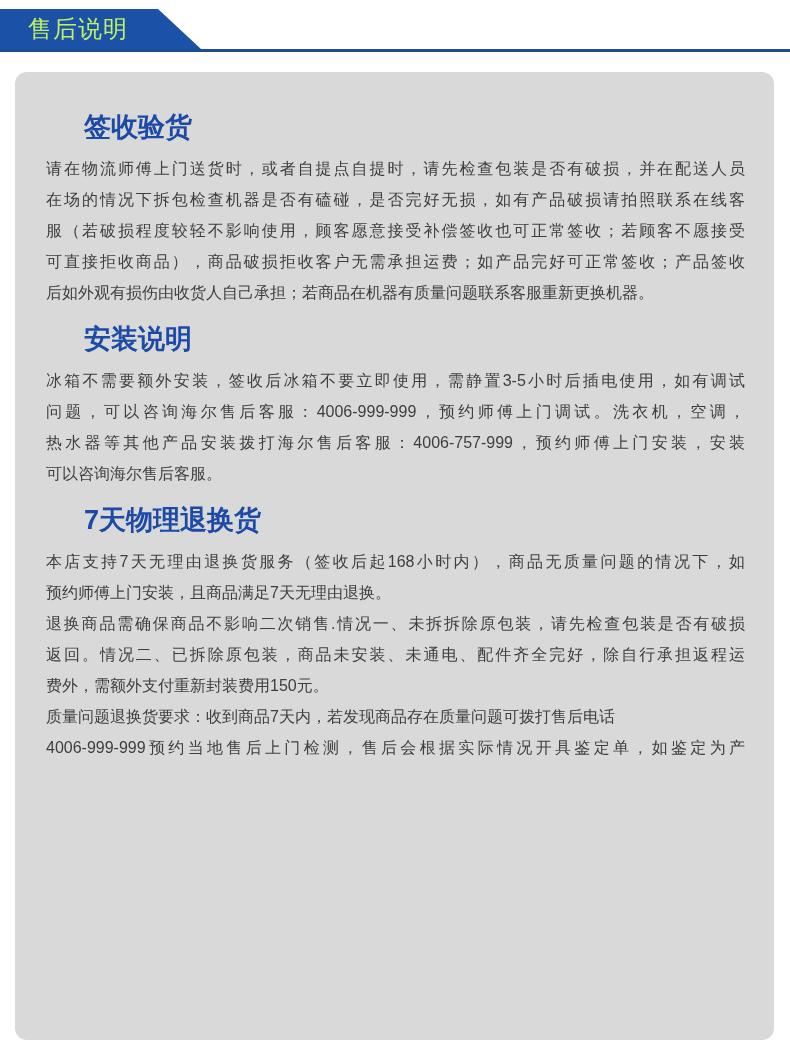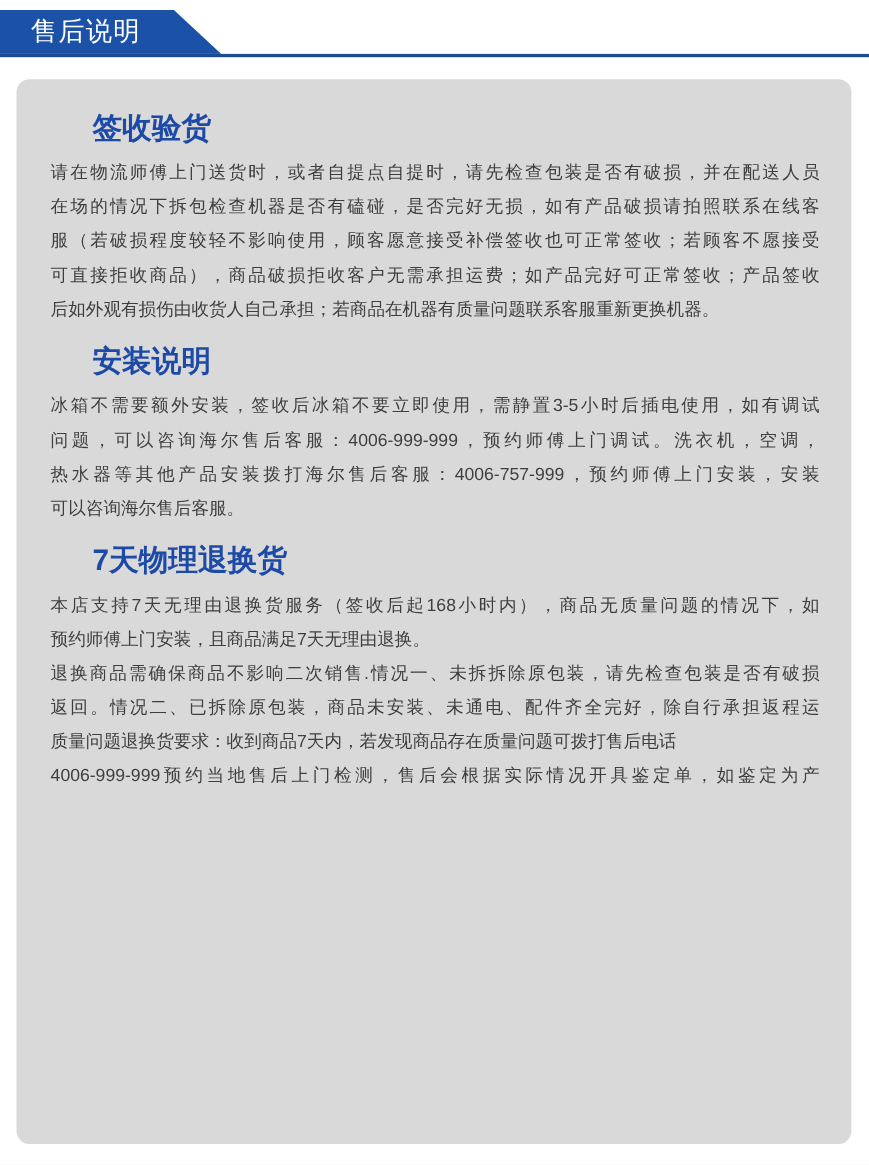--- a/index.html
+++ b/index.html
@@ -11,21 +11,21 @@
   }
   
   .ribbon{
     position:absolute;top:9px;left:0;
     width:201px;height:40px;
     background:#1c51a8;
     -webkit-clip-path:polygon(0 0,158px 0,201px 100%,0 100%);
     clip-path:polygon(0 0,158px 0,201px 100%,0 100%);
   }
   .ribbon-label{
-    color:#ffffff;font-size:24px;line-height:40px;
+    color:#bef264;font-size:24px;line-height:40px;
     padding-left:28px;letter-spacing:1px;font-weight:500;
     white-space:nowrap;
   }
   .divider{
     position:absolute;top:49px;left:0;
     width:790px;height:3px;background:#1c4d92;
   }
   
   .panel{
     position:absolute;left:15px;top:72px;
@@ -33,21 +33,21 @@
     background:#d9d9d9;border-radius:12px;
     box-sizing:border-box;
     padding:0 29px 0 31px;
     overflow:hidden;
   }
   .section-title{
     color:#1c4aa6;font-size:27px;font-weight:bold;
     line-height:30px;margin:16px 0 11px 38px;
     white-space:nowrap;
   }
-  .section.s1 .section-title{margin-top:29px;}
+  .section.s1 .section-title{margin-top:40px;}
   .para .line{
     font-size:16px;line-height:31px;color:#3e3e3e;
     white-space:nowrap;
   }
   .para .line.fill{
     white-space:normal;
     text-align:justify;
     -moz-text-align-last:justify;
     text-align-last:justify;
   }
@@ -83,18 +83,19 @@
       </div>
   </div>
 
   <div class="section s3">
     <div class="section-title">7天物理退换货</div>
     <div class="para">
         <div class="line fill">本店支持7天无理由退换货服务（签收后起168小时内），商品无质量问题的情况下，如</div>
         <div class="line">预约师傅上门安装，且商品满足7天无理由退换。</div>
         <div class="line fill">退换商品需确保商品不影响二次销售.情况一、未拆拆除原包装，请先检查包装是否有破损</div>
         <div class="line fill">返回。情况二、已拆除原包装，商品未安装、未通电、配件齐全完好，除自行承担返程运</div>
+        <div class="line">费外，需额外支付重新封装费用150元。</div>
         <div class="line">质量问题退换货要求：收到商品7天内，若发现商品存在质量问题可拨打售后电话</div>
         <div class="line fill">4006-999-999预约当地售后上门检测，售后会根据实际情况开具鉴定单，如鉴定为产</div>
       </div>
   </div>
 
 </div>
 
 </body></html>

